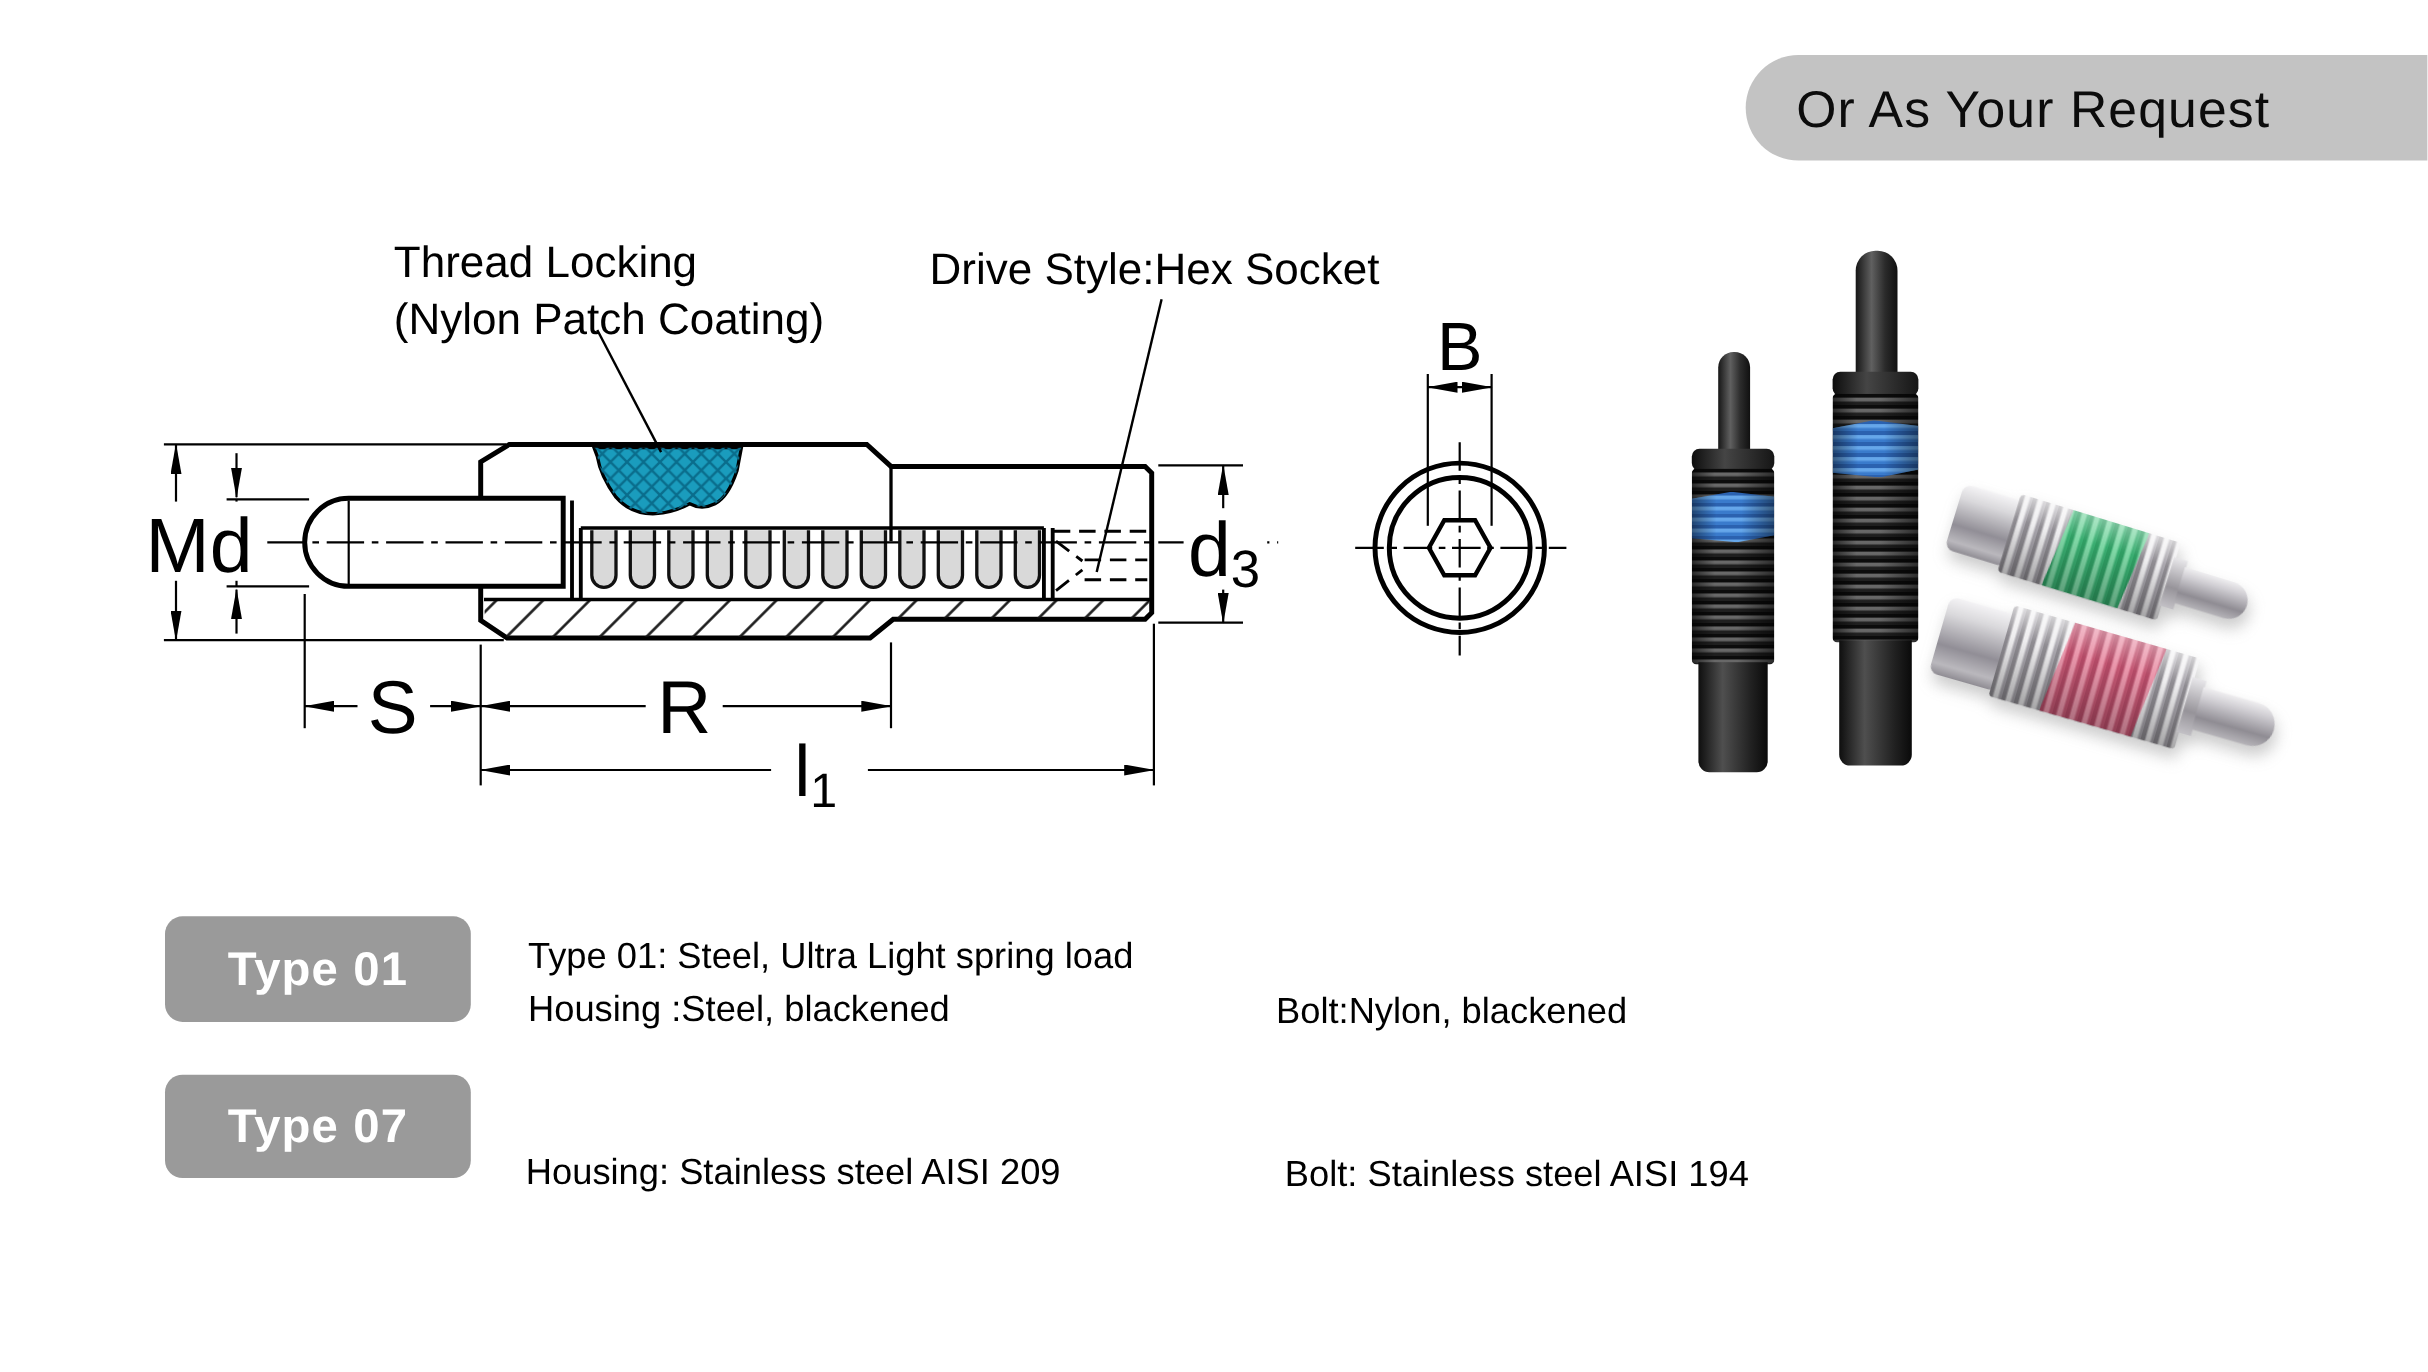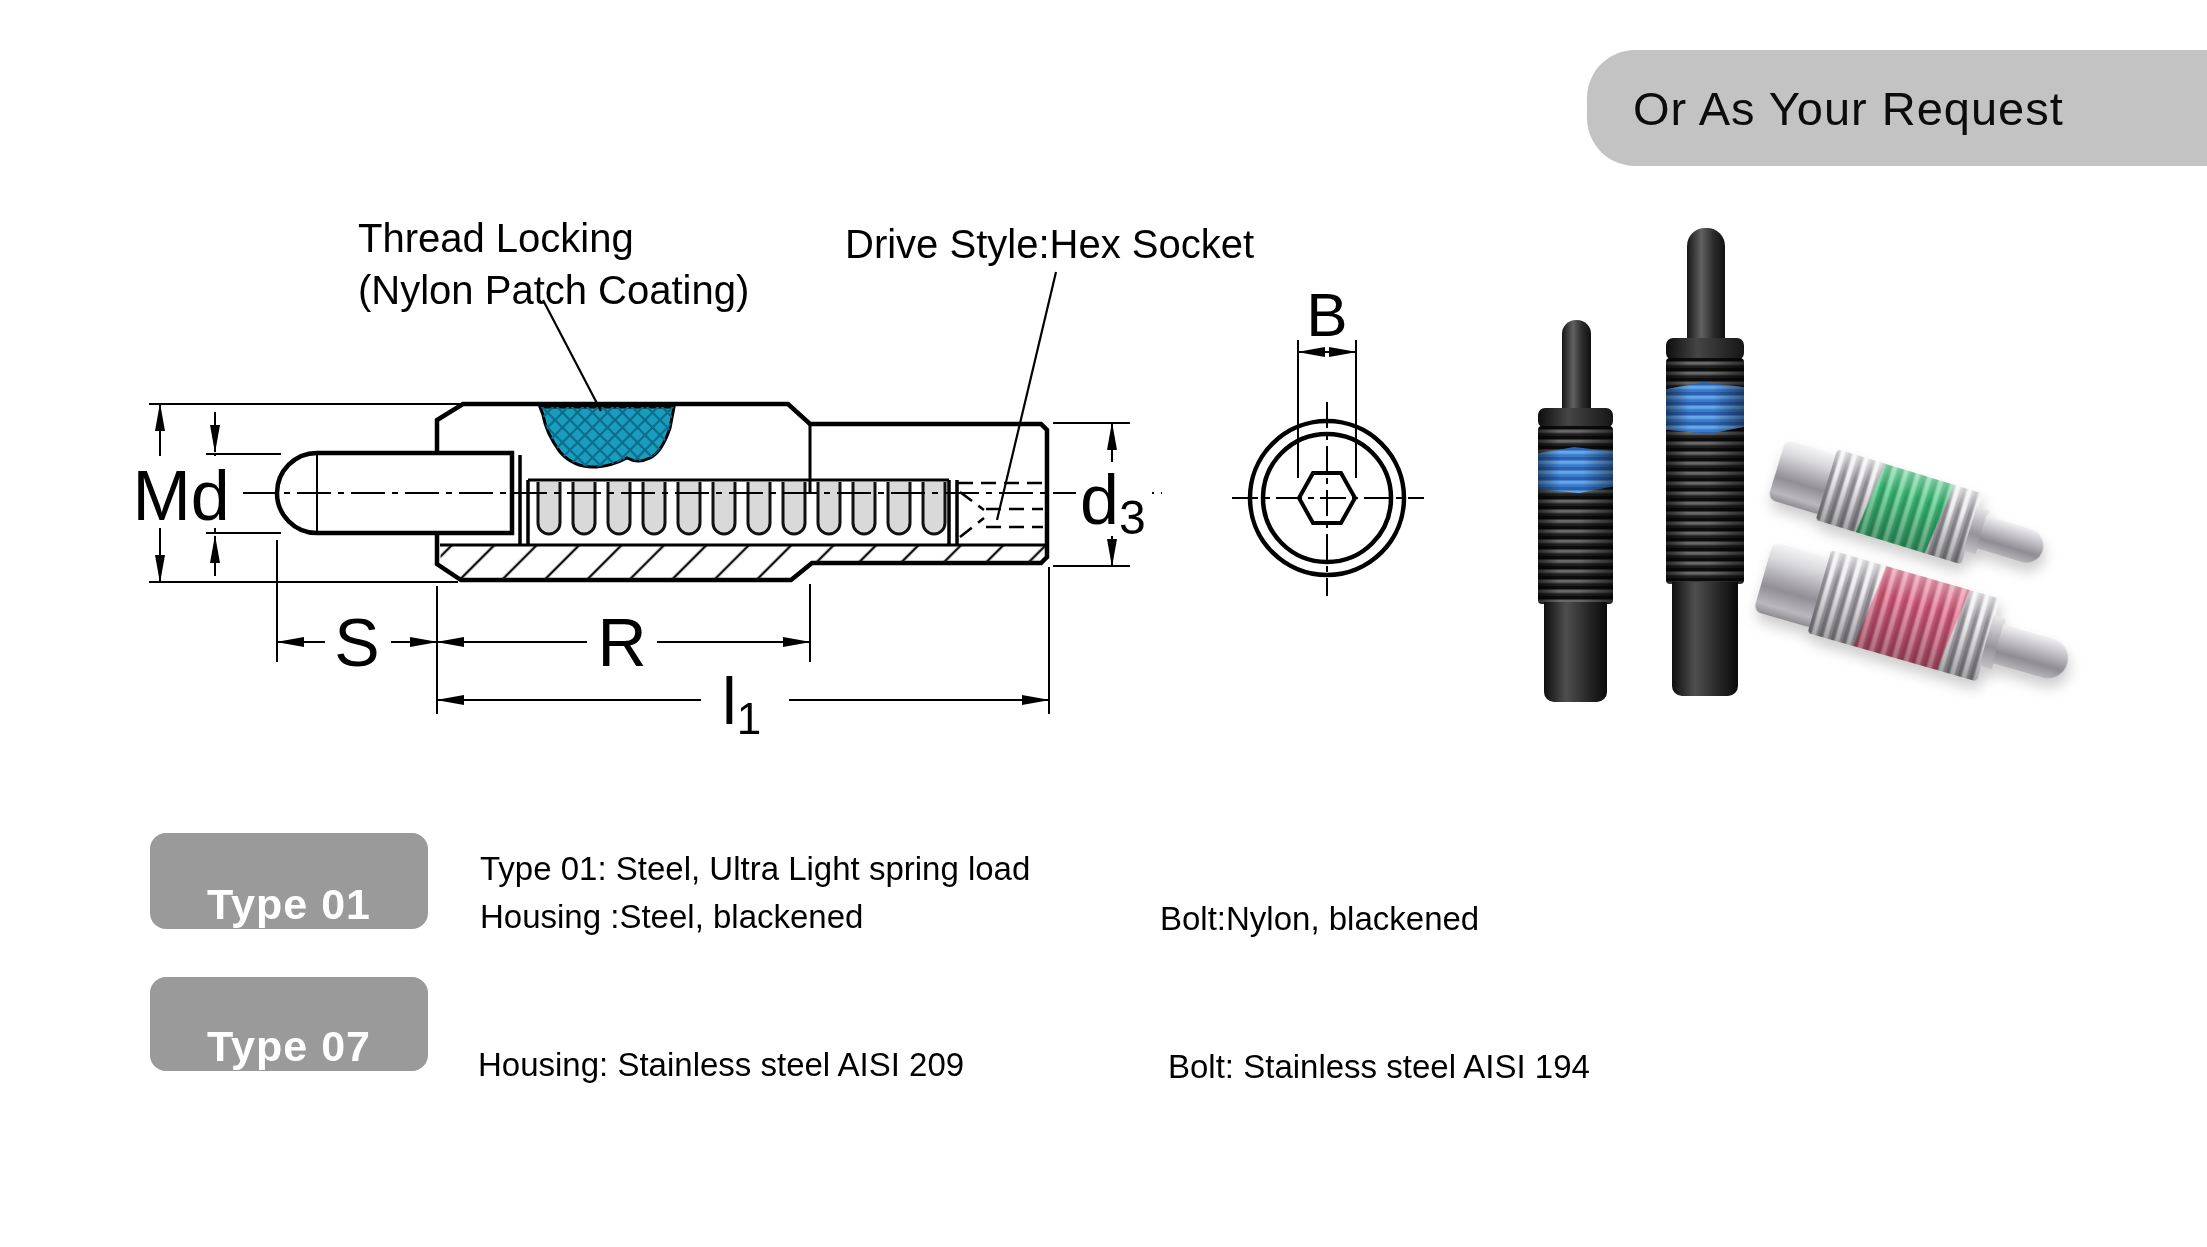--- a/index.html
+++ b/index.html
@@ -1,27 +1,27 @@
 <!DOCTYPE html>
 <html><head>
 <meta charset="utf-8">
 <style>
   html,body{margin:0;padding:0;background:#fff;}
   #page{position:relative;width:2207px;height:1247px;background:#ffffff;overflow:hidden;
         font-family:"Liberation Sans",sans-serif;color:#000;}
   .abs{position:absolute;}
 
   
-  #request-badge{left:1587px;top:50px;width:620px;height:116px;background:#c3c3c3;
+  #request-badge{left:1587px;top:50px;width:620px;height:96px;background:#c3c3c3;
     border-radius:48px 0 0 48px;display:flex;align-items:center;}
   #request-badge span{font-size:47px;color:#0c0c0c;padding-left:46px;letter-spacing:1px;white-space:nowrap;}
 
   
   .type-badge{width:278px;height:96px;background:#9a9a9a;border-radius:16px;
-    display:flex;align-items:flex-end;justify-content:center;}
+    display:flex;align-items:center;justify-content:center;}
   .type-badge span{color:#fff;font-size:43px;font-weight:bold;letter-spacing:1px;}
   .spec-text{font-size:33px;line-height:1;white-space:nowrap;color:#000;}
 
   
   .bp-pin{background:linear-gradient(90deg,#161616,#606060 38%,#2b2b2b 70%,#101010);}
   .bp-flange{background:linear-gradient(90deg,#0d0d0d,#454545 40%,#161616);border-radius:7px;}
   .bp-threads{background:
       linear-gradient(90deg,rgba(0,0,0,.62),rgba(0,0,0,0) 28%,rgba(0,0,0,0) 55%,rgba(0,0,0,.58)),
       repeating-linear-gradient(180deg,#0c0c0c 0 3px,#686868 4px 6px,#1f1f1f 8px 10px);
       border-radius:4px;}

